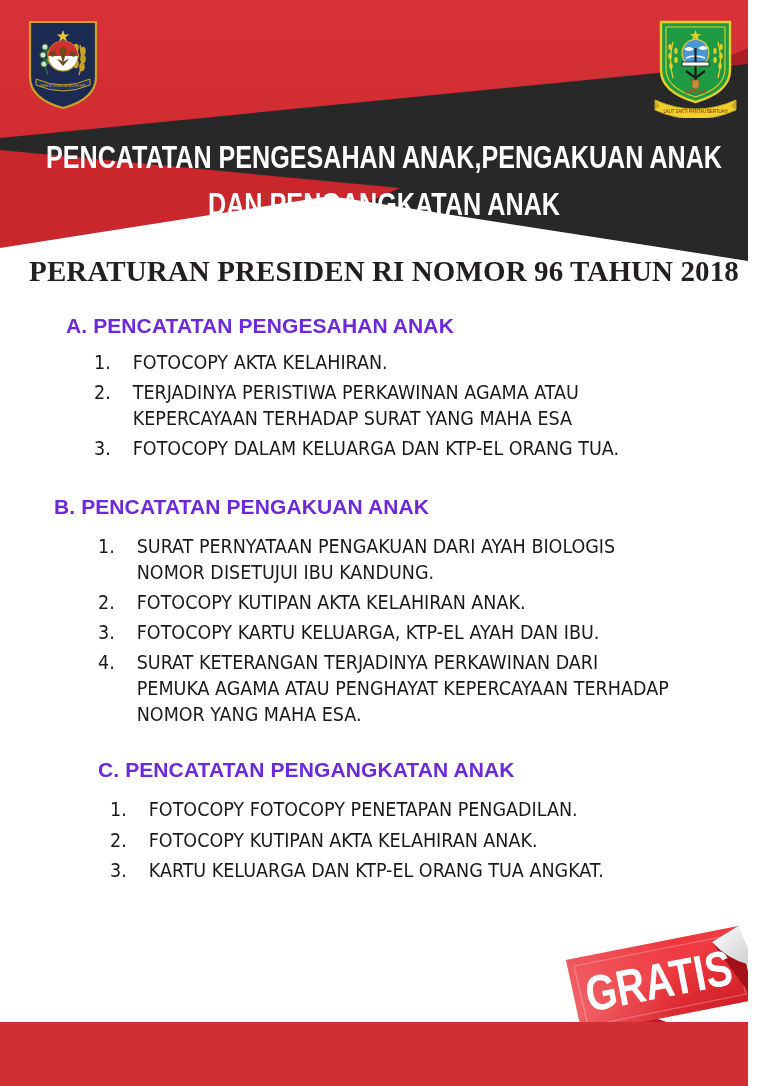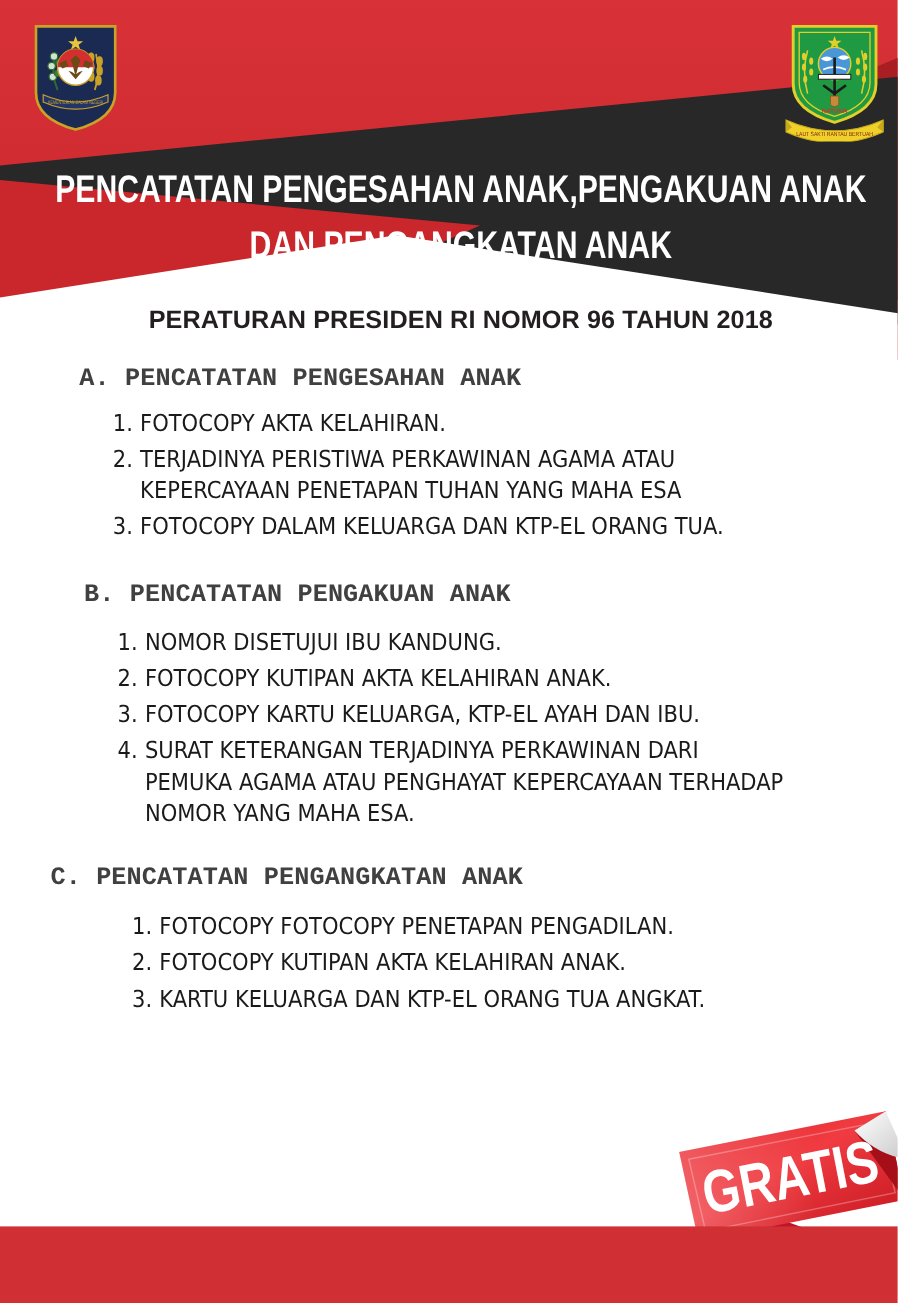--- a/index.html
+++ b/index.html
@@ -37,61 +37,61 @@
   
   #body-text {
     position: absolute;
     left: 0;
     top: 255px;
     width: 768px;
   }
 
   .subtitle {
     text-align: center;
-    font-size: 21px;
+    font-size: 29px;
     font-weight: bold;
     letter-spacing: .1px;
     color: #231f20;
     margin: 0 0 26px 0;
-    font-family: Liberation Sans, sans-serif;
+    font-family: Liberation Serif, serif;
   }
 
   .section { margin-bottom: 6px; }
 
   .section-heading {
     font-size: 21px;
     font-weight: bold;
-    color: #404040;
+    color: #6d28d9;
     letter-spacing: .1px;
     white-space: nowrap;
-    font-family: Liberation Mono, monospace;
+    font-family: Liberation Sans, sans-serif;
   }
   .sec-a .section-heading { margin-left: 66px; margin-bottom: 12px; }
-  .sec-b .section-heading { margin-left: 70px; margin-bottom: 15px; }
-  .sec-c .section-heading { margin-left: 42px; margin-bottom: 15px; }
+  .sec-b .section-heading { margin-left: 54px; margin-bottom: 15px; }
+  .sec-c .section-heading { margin-left: 98px; margin-bottom: 15px; }
 
   .item {
     display: flex;
     font-size: 19.5px;
     color: #1a1a1a;
     line-height: 1.34;
     font-family: "DejaVu Sans Condensed", "Liberation Sans", sans-serif;
     font-stretch: condensed;
     margin-bottom: 4px;
   }
   .sec-a .item { margin-left: 94px; }
   .sec-b .item { margin-left: 98px; }
   .sec-c .item { margin-left: 110px; }
 
   .item-num {
     flex: 0 0 auto;
     margin-right: 6px;
   }
   .item-lines { flex: 1 1 auto; }
-  .item-line { display: block; white-space: nowrap; }
+  .item-line { display: block; white-space: nowrap; margin-left: 16px; }
 
   .gap-a-b { height: 26px; }
   .gap-b-c { height: 24px; }
 
   
   #gratis-badge {
     position: absolute;
     left: 552px;
     top: 916px;
     width: 216px;
@@ -233,40 +233,41 @@
         <span class="item-num">1.</span>
         <span class="item-lines">
           <span class="item-line">FOTOCOPY AKTA KELAHIRAN.</span>
         </span>
       </div>
 
       <div class="item">
         <span class="item-num">2.</span>
         <span class="item-lines">
           <span class="item-line">TERJADINYA PERISTIWA PERKAWINAN AGAMA ATAU</span>
-          <span class="item-line">KEPERCAYAAN PENETAPAN TUHAN YANG MAHA ESA</span>
+          <span class="item-line">KEPERCAYAAN TERHADAP SURAT YANG MAHA ESA</span>
         </span>
       </div>
 
       <div class="item">
         <span class="item-num">3.</span>
         <span class="item-lines">
           <span class="item-line">FOTOCOPY DALAM KELUARGA DAN KTP-EL ORANG TUA.</span>
         </span>
       </div>
     </div>
 
     <div class="gap-a-b"></div>
 
     <div class="section sec-b">
       <div class="section-heading">B. PENCATATAN PENGAKUAN ANAK</div>
 
       <div class="item">
         <span class="item-num">1.</span>
         <span class="item-lines">
+          <span class="item-line">SURAT PERNYATAAN PENGAKUAN DARI AYAH BIOLOGIS</span>
           <span class="item-line">NOMOR DISETUJUI IBU KANDUNG.</span>
         </span>
       </div>
 
       <div class="item">
         <span class="item-num">2.</span>
         <span class="item-lines">
           <span class="item-line">FOTOCOPY KUTIPAN AKTA KELAHIRAN ANAK.</span>
         </span>
       </div>

